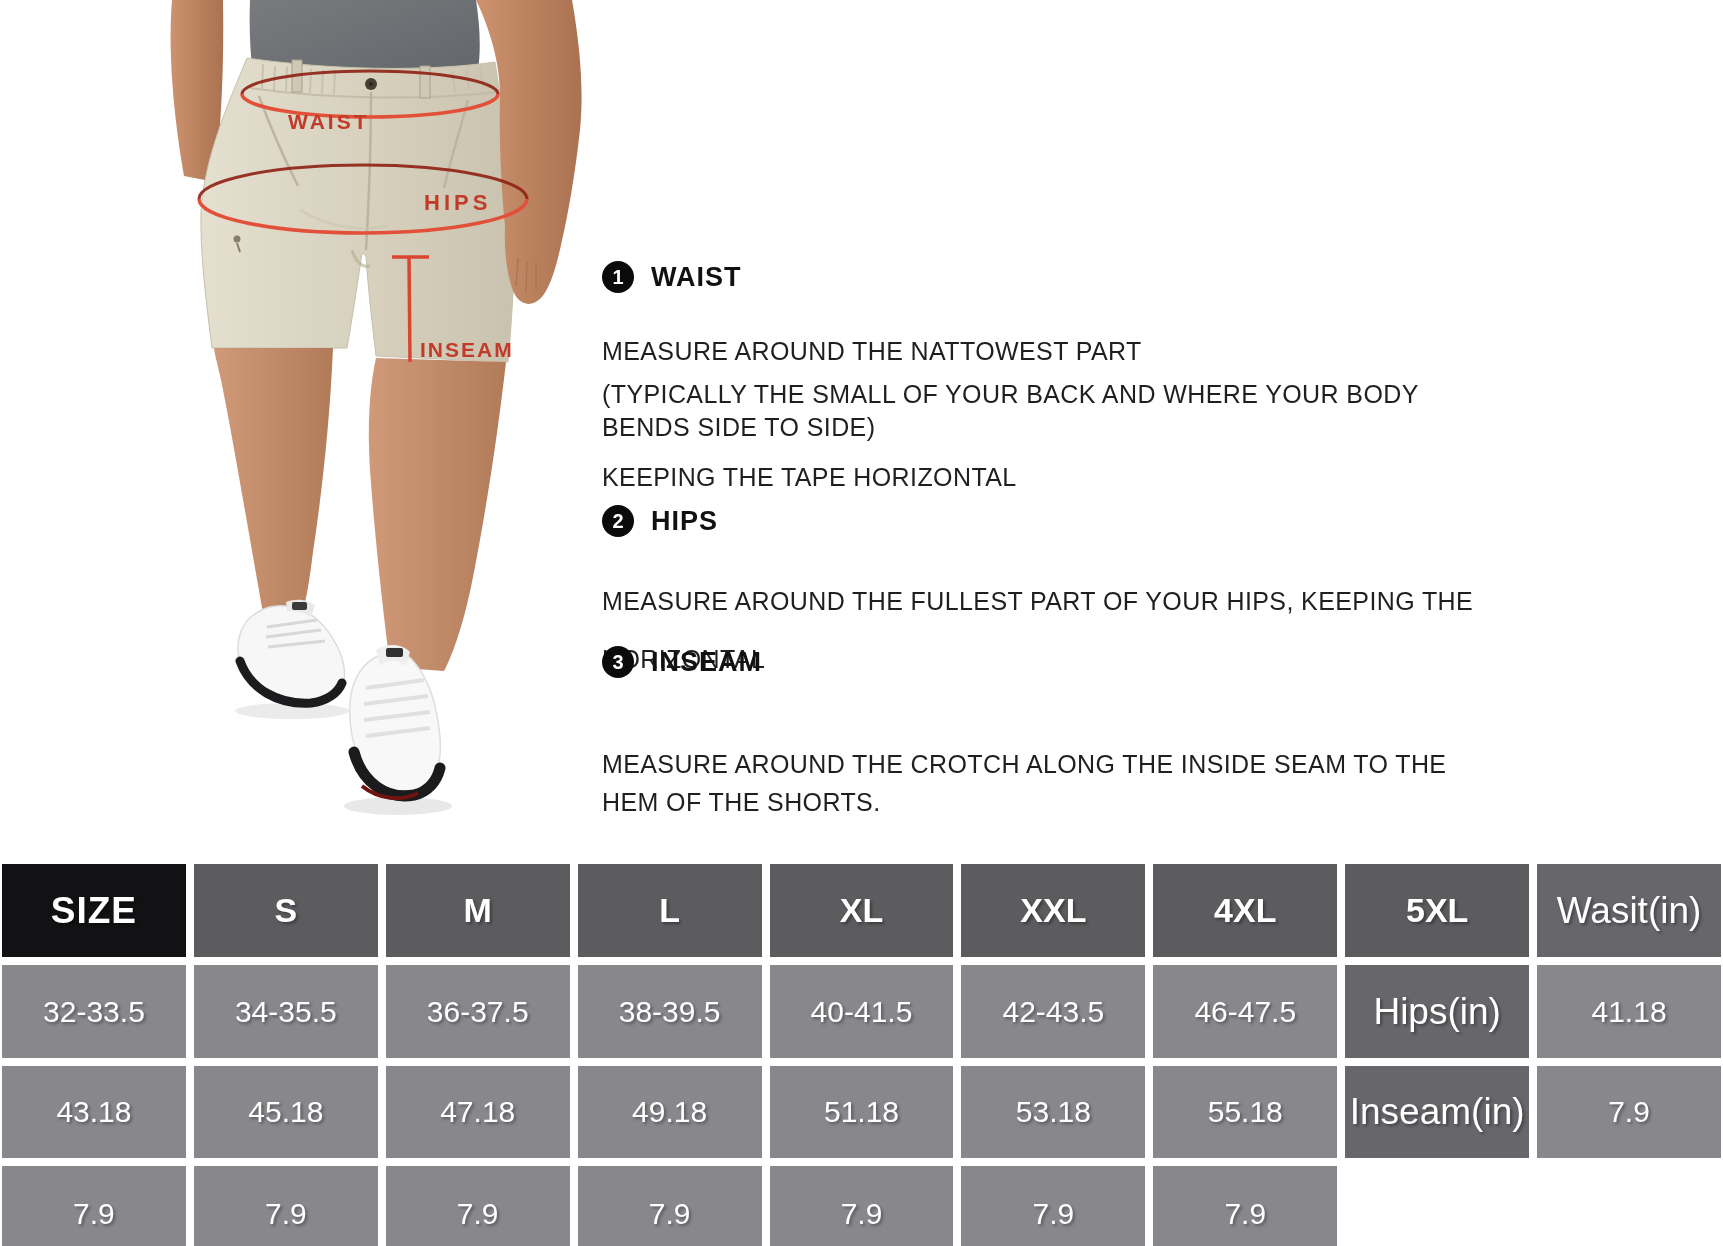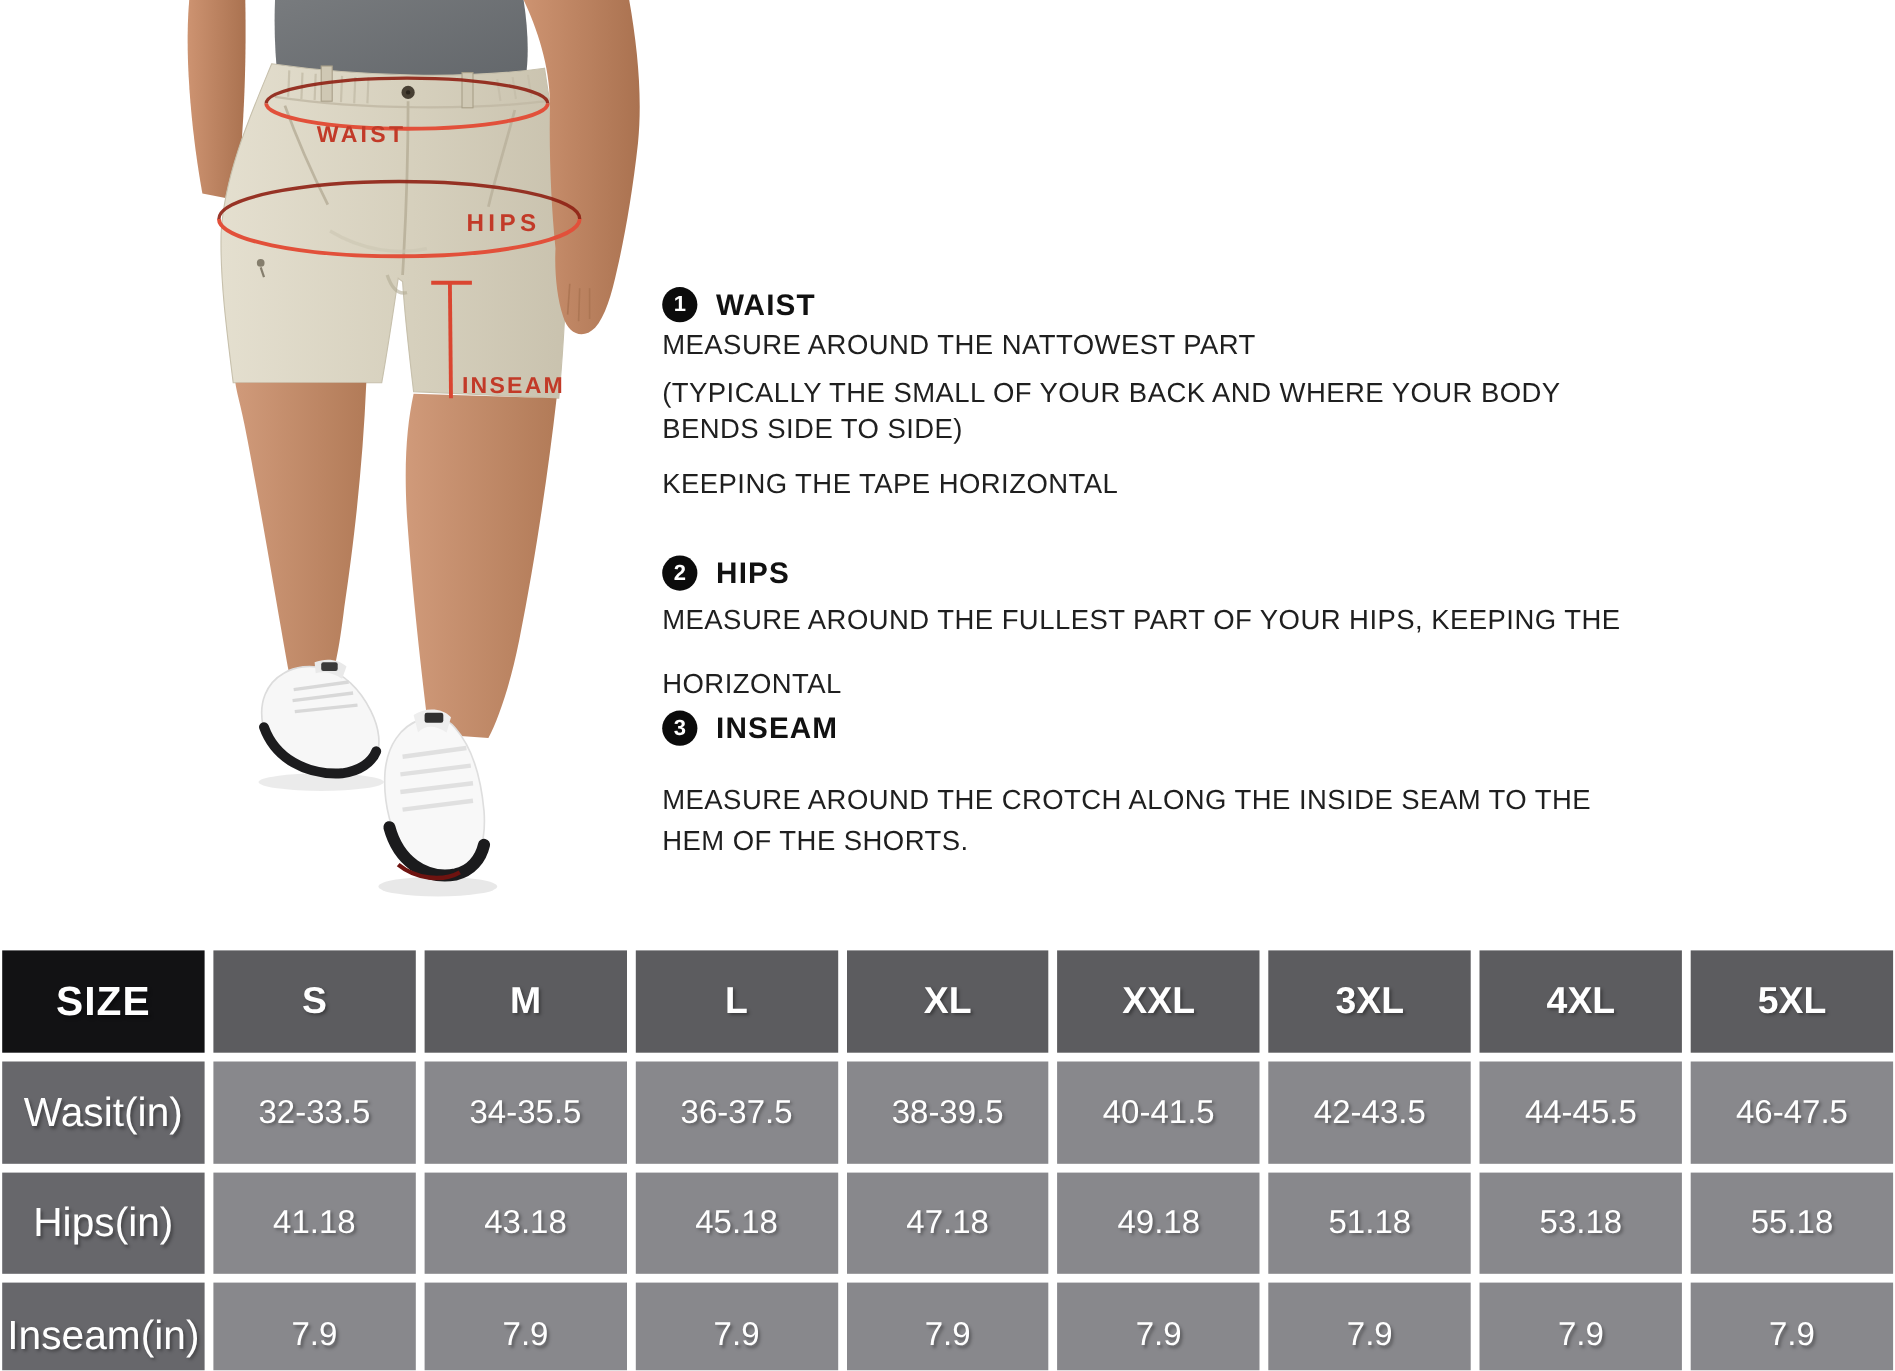--- a/index.html
+++ b/index.html
@@ -37,20 +37,21 @@
     letter-spacing: 1px;
   }
   .instr-line {
     position: absolute;
     height: 38px;
     line-height: 38px;
     font-size: 25px;
     color: #1f1f1f;
     letter-spacing: 0.4px;
     white-space: nowrap;
+    margin-top: 37px;
   }
 
   
   .size-table {
     position: absolute;
     left: 0; top: 862px;
     width: 1723px; height: 384px;
     box-sizing: border-box;
     display: grid;
     grid-template-columns: repeat(9, 1fr);
@@ -207,31 +208,29 @@
       <div class="instr-line" style="left: 602px; top: 746px;">HEM OF THE SHORTS.</div>
     </div>
 
   <div class="size-table">
       <div class="cell corner">SIZE</div>
       <div class="cell head">S</div>
       <div class="cell head">M</div>
       <div class="cell head">L</div>
       <div class="cell head">XL</div>
       <div class="cell head">XXL</div>
-      <div class="cell head">3XL</div>
       <div class="cell head">4XL</div>
       <div class="cell head">5XL</div>
       <div class="cell rowlabel">Wasit(in)</div>
       <div class="cell val">32-33.5</div>
       <div class="cell val">34-35.5</div>
       <div class="cell val">36-37.5</div>
       <div class="cell val">38-39.5</div>
       <div class="cell val">40-41.5</div>
       <div class="cell val">42-43.5</div>
-      <div class="cell val">44-45.5</div>
       <div class="cell val">46-47.5</div>
       <div class="cell rowlabel">Hips(in)</div>
       <div class="cell val">41.18</div>
       <div class="cell val">43.18</div>
       <div class="cell val">45.18</div>
       <div class="cell val">47.18</div>
       <div class="cell val">49.18</div>
       <div class="cell val">51.18</div>
       <div class="cell val">53.18</div>
       <div class="cell val">55.18</div>

